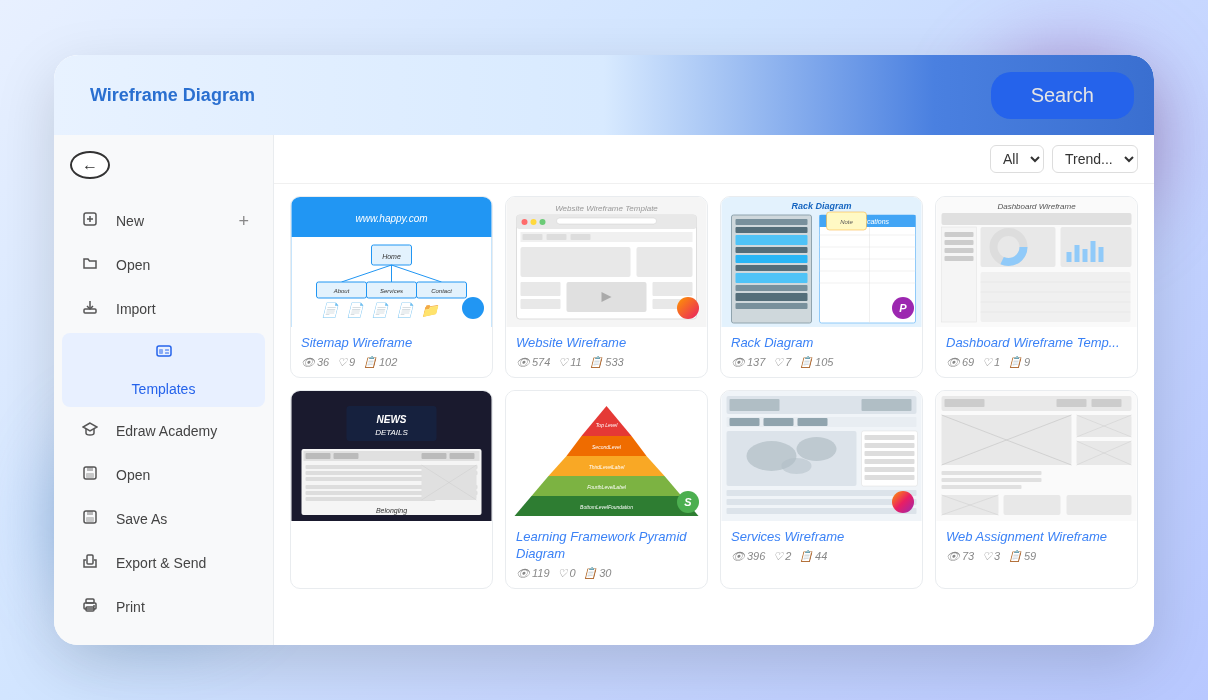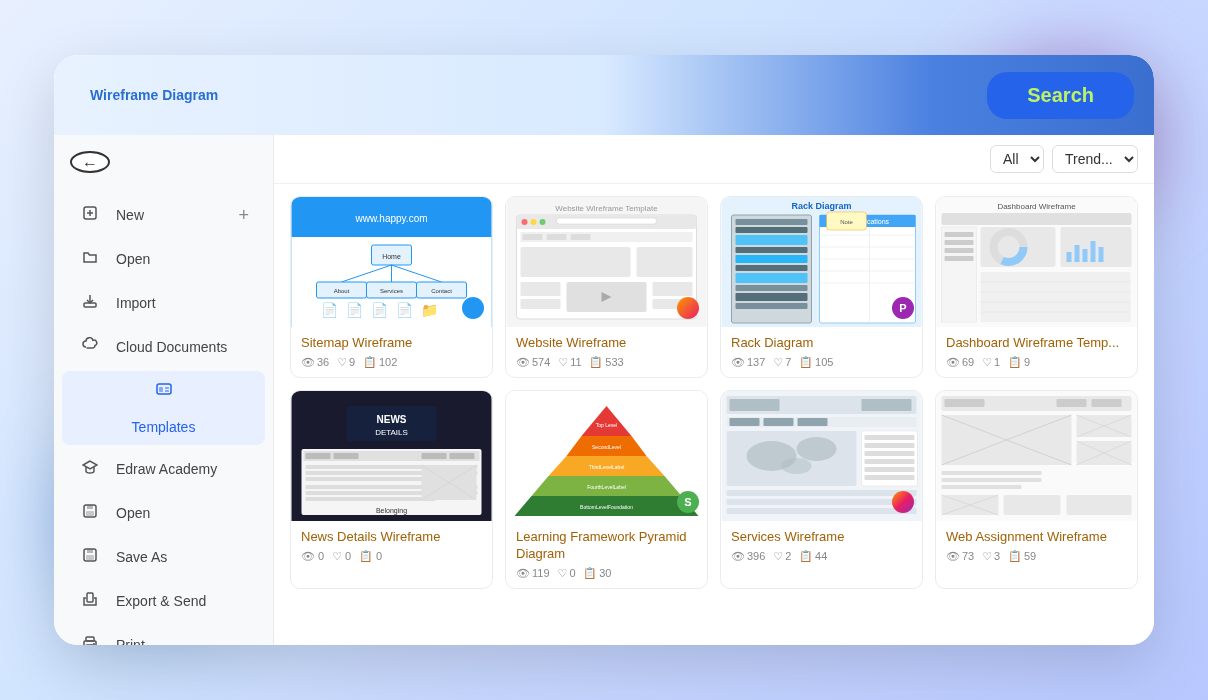--- a/index.html
+++ b/index.html
@@ -59,34 +59,34 @@
     }
     .search-input-wrapper {
       flex: 1;
       display: flex;
       align-items: center;
     }
     .search-input {
       flex: 1;
       border: none;
       background: transparent;
-      font-size: 14px;
+      font-size: 18px;
       font-weight: 600;
       color: #2a6fd0;
       outline: none;
       padding: 8px 16px;
     }
     .search-button {
       background: #2563eb;
-      color: #bef264;
+      color: #e5e5e5;
       border: none;
       border-radius: 20px;
       padding: 12px 40px;
       font-size: 20px;
-      font-weight: 700;
+      font-weight: 400;
       cursor: pointer;
       margin-left: 20px;
     }
 
     
     .main-content {
       display: flex;
       flex: 1;
       overflow: hidden;
     }
@@ -176,36 +176,37 @@
       gap: 12px;
       align-content: start;
     }
 
     .template-card {
       border: 1px solid #e9ecef;
       border-radius: 10px;
       overflow: hidden;
       cursor: pointer;
       transition: box-shadow 0.2s;
+      font-style: italic;
     }
     .template-thumbnail {
       width: 100%;
       height: 130px;
       object-fit: cover;
       display: block;
       position: relative;
       overflow: hidden;
     }
     .template-info {
       padding: 8px 10px;
     }
     .template-name {
       font-size: 13px;
       font-weight: 500;
-      color: #a16207;
+      color: #3b82f6;
       margin-bottom: 4px;
       line-height: 1.3;
     }
     .template-stats {
       display: flex;
       align-items: center;
       font-size: 11px;
       color: #888;
       gap: 8px;
     }
@@ -277,28 +278,20 @@
         <span class="sidebar-icon">
           <svg width="16" height="16" viewBox="0 0 16 16" fill="none">
               <rect x="2" y="10" width="12" height="4" rx="1" stroke="#555" stroke-width="1.5" fill="none"></rect>
               <line x1="8" y1="2" x2="8" y2="9" stroke="#555" stroke-width="1.5"></line>
               <polyline points="5,7 8,10 11,7" stroke="#555" stroke-width="1.5" fill="none"></polyline>
             </svg>
         </span>
         <span class="sidebar-label">Import</span>
       </div>
 
-      <div class="sidebar-item">
-        <span class="sidebar-icon">
-          <svg width="16" height="16" viewBox="0 0 16 16" fill="none">
-              <path d="M4 10a3 3 0 010-6 3.5 3.5 0 016.9-.7A2.5 2.5 0 0113 8.5 2.5 2.5 0 0110.5 11H4.5" stroke="#555" stroke-width="1.5" fill="none"></path>
-            </svg>
-        </span>
-        <span class="sidebar-label">Cloud Documents</span>
-      </div>
 
       <div class="sidebar-item active">
         <span class="sidebar-icon">
           <svg width="16" height="16" viewBox="0 0 16 16" fill="none">
               <rect x="1" y="3" width="14" height="10" rx="2" stroke="#2563eb" stroke-width="1.5" fill="#e8f0ff"></rect>
               <rect x="3" y="6" width="4" height="5" rx="1" fill="#2563eb" opacity="0.5"></rect>
               <rect x="9" y="6" width="4" height="2" rx="0.5" fill="#2563eb" opacity="0.5"></rect>
               <rect x="9" y="9" width="4" height="2" rx="0.5" fill="#2563eb" opacity="0.5"></rect>
             </svg>
         </span>
@@ -565,28 +558,20 @@
               <rect x="14" y="100" width="172" height="4" rx="1" fill="#ddd"></rect>
               <rect x="14" y="106" width="130" height="4" rx="1" fill="#ddd"></rect>
 
               <rect x="130" y="74" width="55" height="35" rx="2" fill="#e0e0e0"></rect>
               <line x1="130" y1="74" x2="185" y2="109" stroke="#ccc" stroke-width="0.5"></line>
               <line x1="185" y1="74" x2="130" y2="109" stroke="#ccc" stroke-width="0.5"></line>
 
               <text x="100" y="122" fill="#333" font-size="7" text-anchor="middle">Belonging</text>
             </svg>
           </div>
-          <div class="template-info">
-            <div class="template-name">News Details Wireframe</div>
-            <div class="template-stats">
-              <span class="stat-item">👁 0</span>
-              <span class="stat-item">♡ 0</span>
-              <span class="stat-item">📋 0</span>
-            </div>
-          </div>
         </div>
 
         <div class="template-card">
           <div class="template-thumbnail">
             <svg class="thumb-svg" viewBox="0 0 200 130" xmlns="http://www.w3.org/2000/svg">
               <rect width="200" height="130" fill="white"></rect>
 
               <polygon points="100,15 125,45 75,45" fill="#e53935"></polygon>
               <text x="100" y="36" fill="white" font-size="5" text-anchor="middle">Top Level</text>
 

